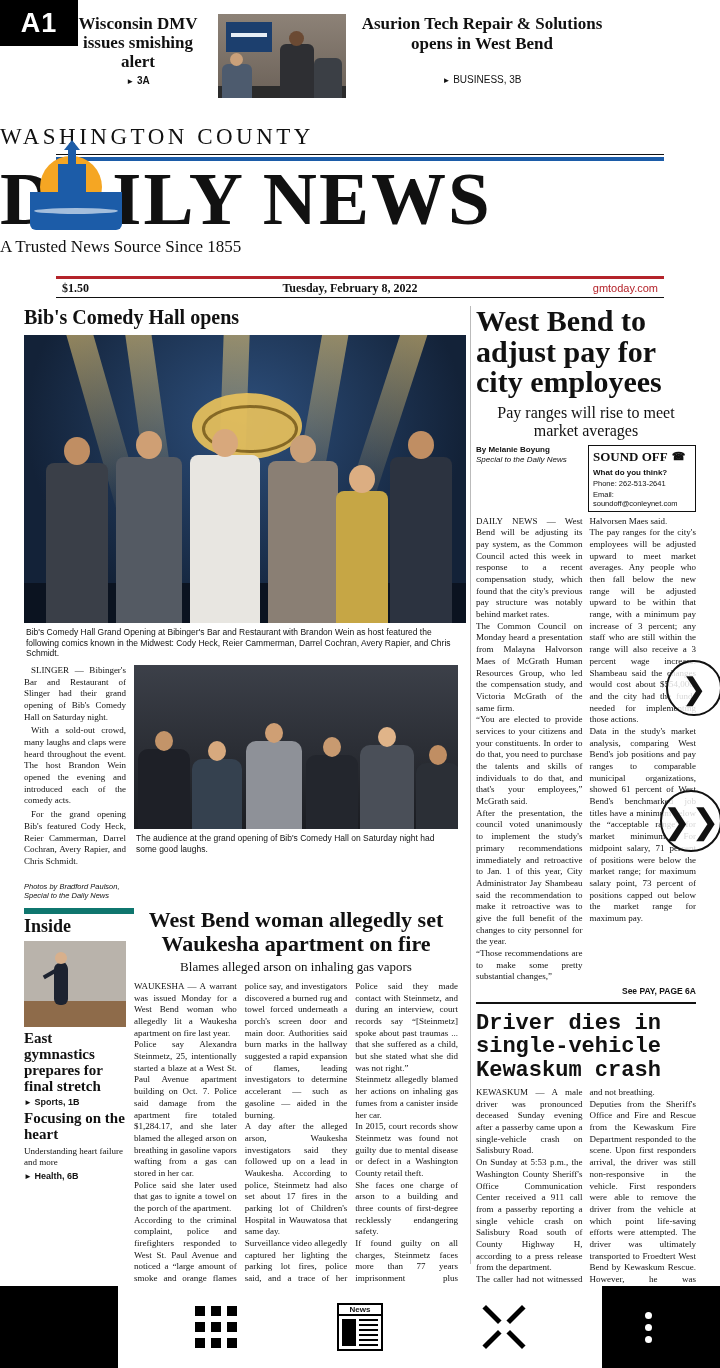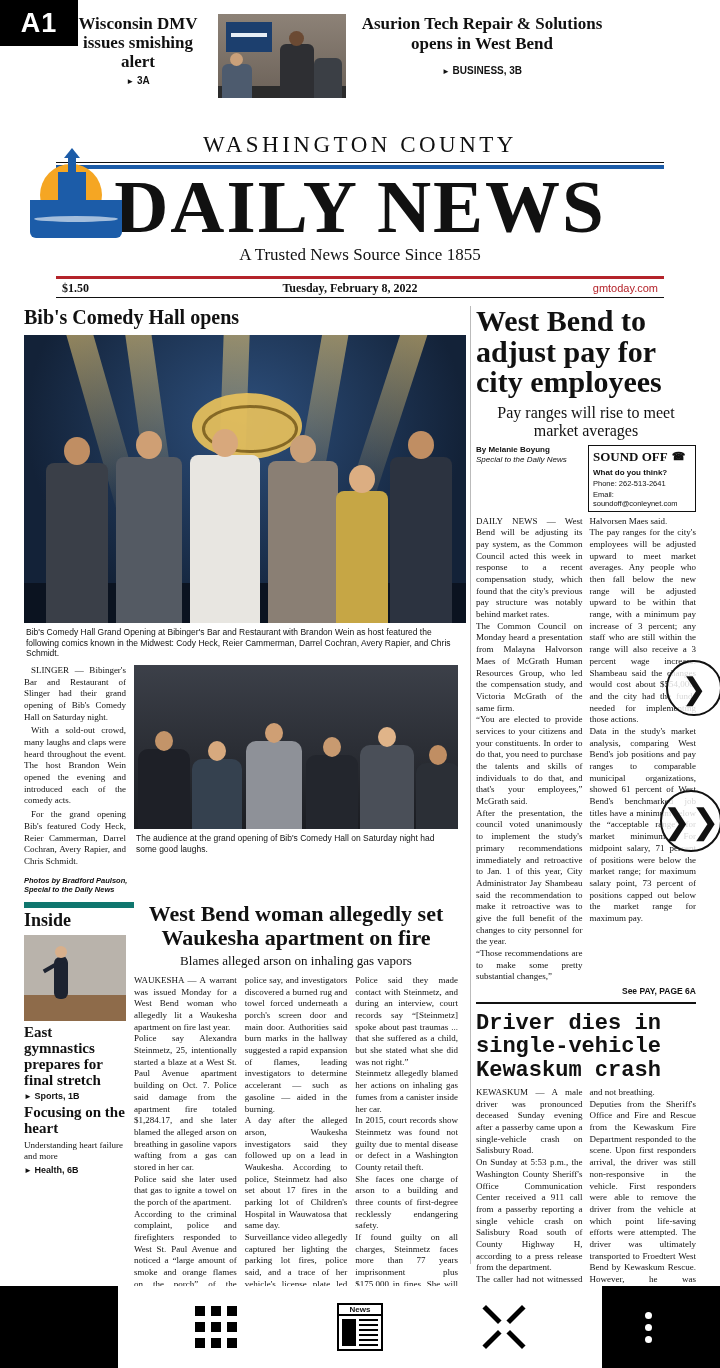--- a/index.html
+++ b/index.html
@@ -23,37 +23,37 @@
   }
 
   
   .skybox { position:absolute; left:68px; top:14px; width:540px; height:108px; display:flex; }
   .sky-left { width:140px; text-align:center; font-family:"Liberation Serif", serif; }
   .sky-left .hl { font-size:17px; font-weight:700; line-height:1.13; }
   .sky-left .ref { font-family:"Liberation Sans", sans-serif; font-size:10px; font-weight:700; margin-top:3px;}
   .sky-photo { width:128px; height:84px; margin:0 10px; position:relative; overflow:hidden; background:#6d6257; }
   .sky-right { width:auto; flex:1; text-align:center;}
   .sky-right .hl { font-size:17px; font-weight:700; line-height:1.15; }
-  .sky-right .ref { font-family:"Liberation Sans", sans-serif; font-size:10px; font-weight:700; margin-top:12px; }
+  .sky-right .ref { font-family:"Liberation Sans", sans-serif; font-size:10px; font-weight:400; margin-top:21px; }
   .tri { font-size:8px; }
 
   
   .sp-wall { position:absolute; inset:0; background:linear-gradient(#8d8277,#6b6158); }
   .sp-sign { position:absolute; left:8px; top:8px; width:46px; height:30px; background:#1c3f6e; }
   .sp-sign:after{content:"";position:absolute;left:5px;top:11px;width:36px;height:4px;background:#e8eef5;}
   .sp-person { position:absolute; bottom:0; border-radius:6px 6px 0 0; }
   .sp-p1 { left:62px; bottom:0; width:34px; height:54px; background:#2e2f33;}
   .sp-p1:before{content:"";position:absolute;left:9px;top:-13px;width:15px;height:15px;border-radius:50%;background:#6b4a33;}
   .sp-p2 { left:4px; bottom:0; width:30px; height:34px; background:#4d5b6e;}
   .sp-p2:before{content:"";position:absolute;left:8px;top:-11px;width:13px;height:13px;border-radius:50%;background:#c9a07a;}
   .sp-p3 { left:96px; bottom:0; width:28px; height:40px; background:#3b3f45;}
   .sp-counter{position:absolute;left:0;bottom:0;width:100%;height:12px;background:#2b2b2b;}
 
   
-  .nameplate { position:absolute; left:0; top:132px; width:720px; text-align:center; }
+  .nameplate { position:absolute; left:0; top:124px; width:720px; }
   .np-county {
     font-size:23px; letter-spacing:3.5px; font-weight:400; color:#111;
     font-family:"Liberation Serif", serif;
   }
   .np-rules { width:608px; margin:4px auto 0; }
   .np-rule-thin { height:1px; background:#111; }
   .np-rule-blue { height:4px; background:#1c5ca8; margin-top:2px; }
   .np-title {
     font-size:75px; font-weight:700; letter-spacing:2px; line-height:0.96;
     margin-top:2px; font-family:"Liberation Serif", serif;
@@ -289,21 +289,21 @@
             <div class="aud" style="left:226px;width:54px;height:84px;background:#4a4f58;">
                 <span class="h" style="background:#e0b489;"></span>
               </div>
             <div class="aud" style="left:282px;width:44px;height:66px;background:#2b2f36;">
                 <span class="h" style="background:#c08e63;"></span>
               </div>
           </div>
           <div class="cap">The audience at the grand opening of Bib's Comedy Hall on Saturday night had some good laughs.</div>
         </div>
       </div>
-      <div class="credit" style="width:110px;margin-top:6px;font-weight:bold;">Photos by Bradford Paulson, Special to the Daily News</div>
+      <div class="credit" style="width:110px;margin-top:12px;">Photos by Bradford Paulson, Special to the Daily News</div>
 
       <div class="inside-wrap">
         <div class="inside-col">
           <div class="inside-title">Inside</div>
           <div class="inside-photo">
             <div class="gym-floor"></div>
             <div class="gym-fig">
                 <span class="gym-arm"></span>
               </div>
           </div>

